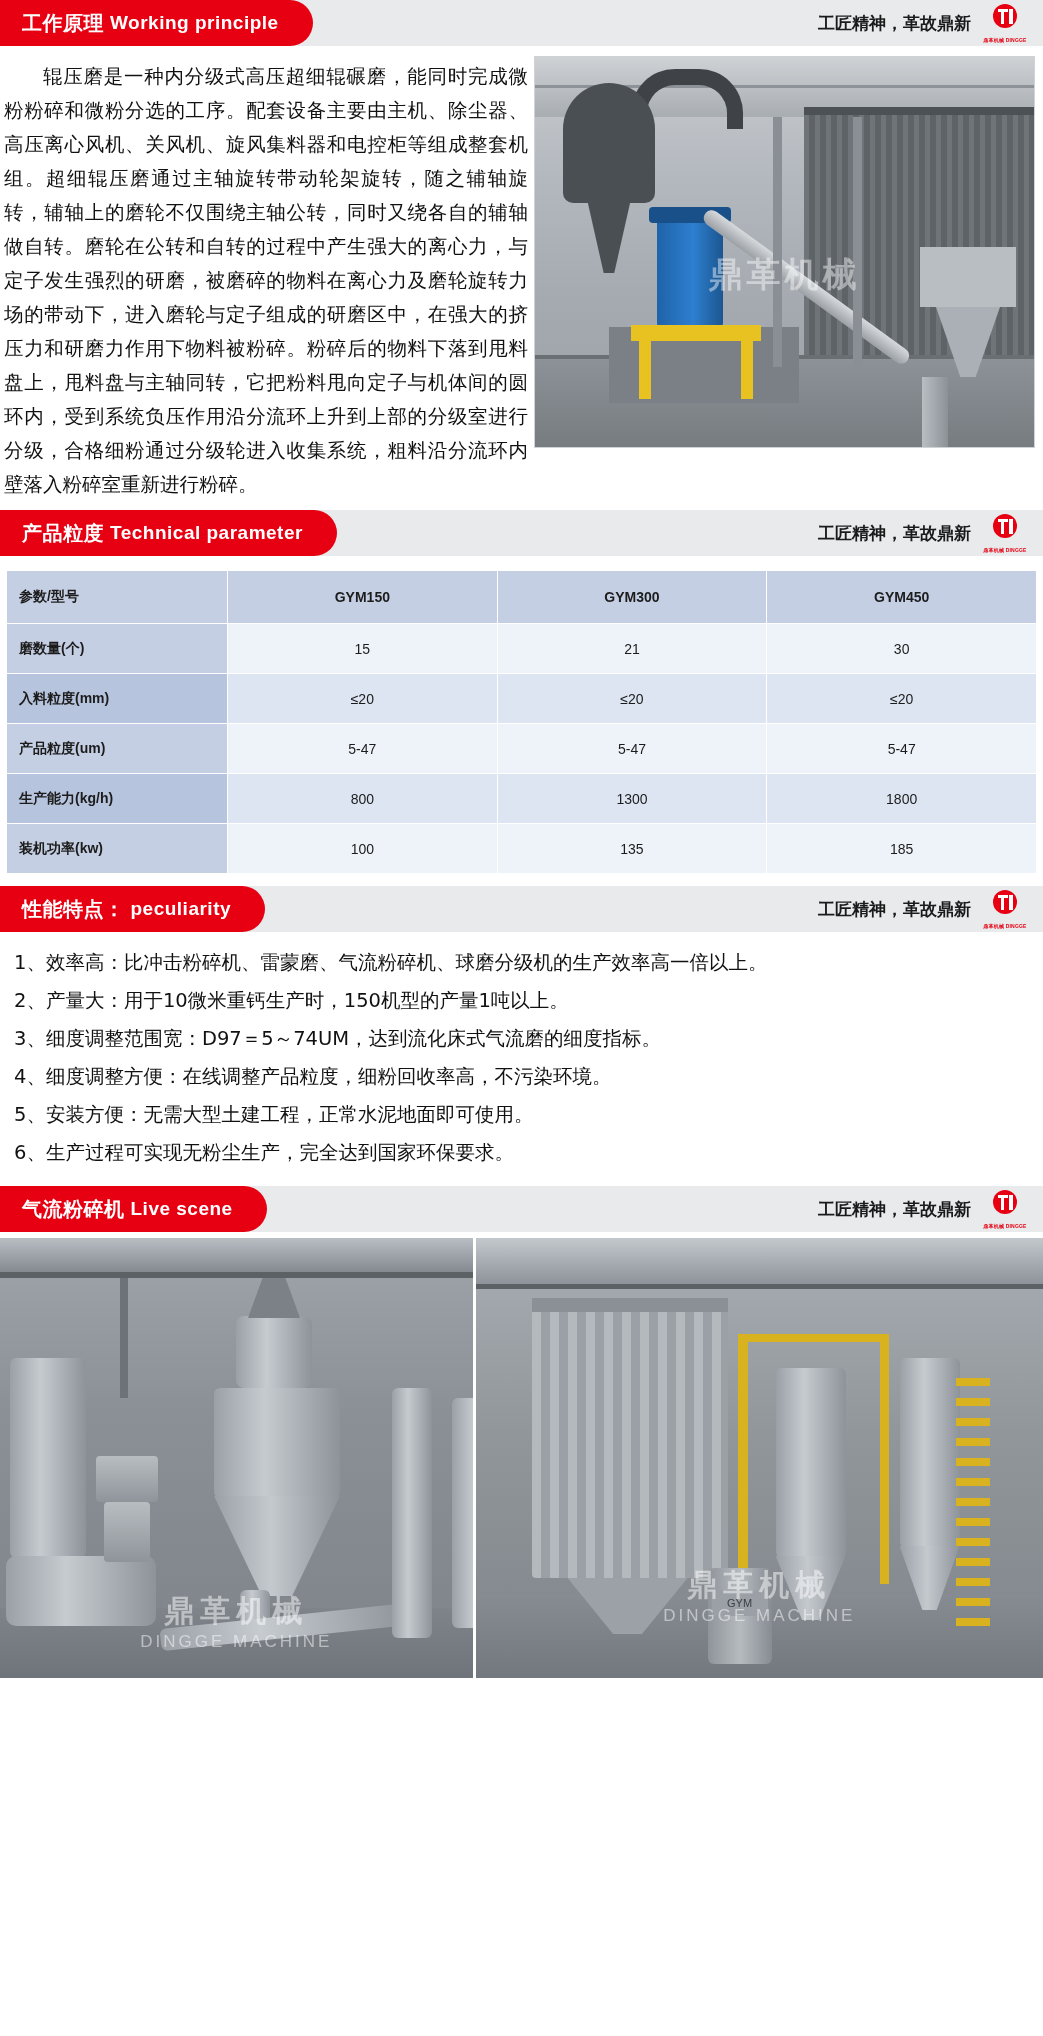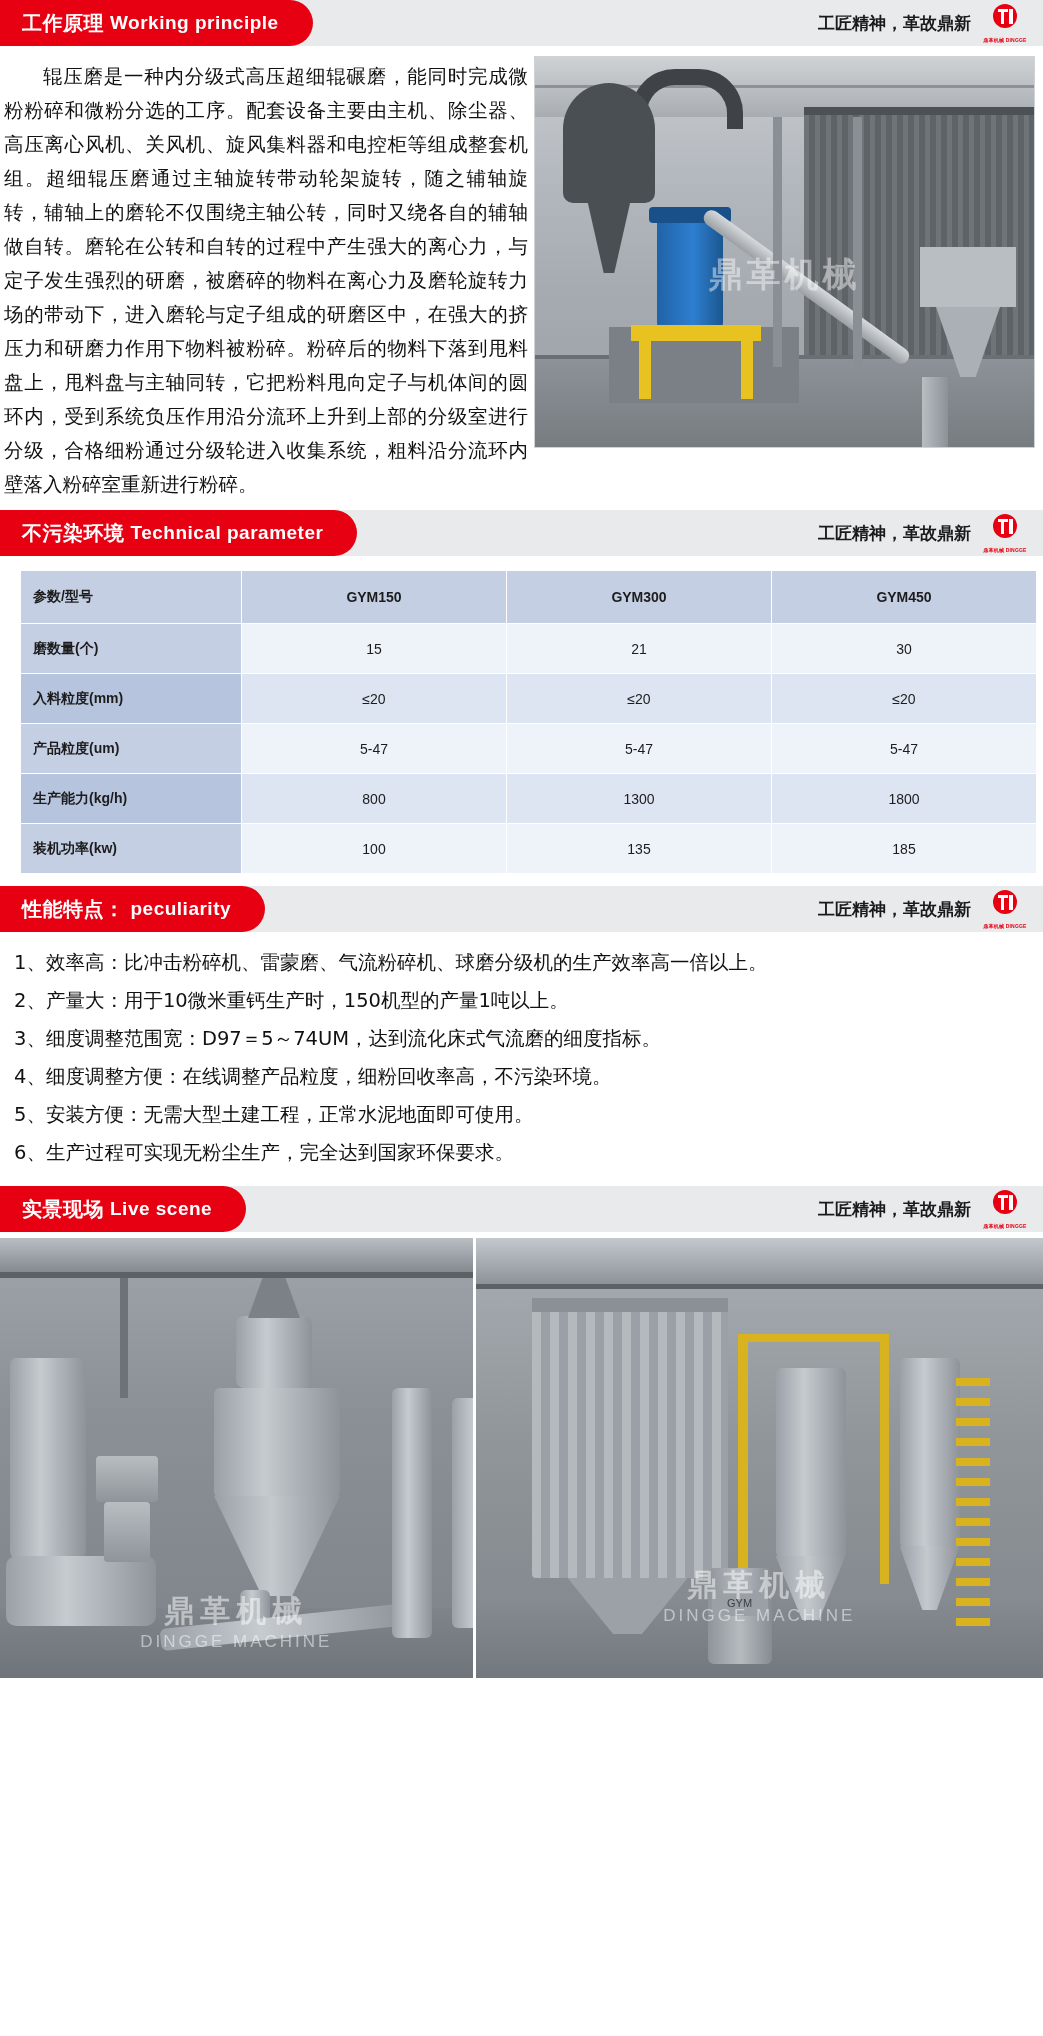--- a/index.html
+++ b/index.html
@@ -102,21 +102,21 @@
   .ph-yellow3{position:absolute;left:206px;top:284px;width:12px;height:58px;background:#e8c220;}
   .ph-base{position:absolute;left:74px;top:270px;width:190px;height:76px;background:#7b8086;}
   .ph-screw{position:absolute;left:175px;top:150px;width:250px;height:16px;background:linear-gradient(180deg,#d7dadd,#9ba0a5);transform:rotate(36deg);transform-origin:left top;border-radius:8px;}
   .ph-screw2{position:absolute;left:387px;top:320px;width:26px;height:80px;background:linear-gradient(90deg,#b9bec3,#8c9197);}
   .ph-hop{position:absolute;right:18px;top:190px;width:96px;height:60px;background:#b9bec3;}
   .ph-hop2{position:absolute;right:34px;top:250px;width:64px;height:70px;background:#aab0b5;clip-path:polygon(0 0,100% 0,62% 100%,38% 100%);}
   .ph-post{position:absolute;background:#8a8f95;}
   .ph-wm{position:absolute;left:50%;top:56%;transform:translate(-50%,-50%);color:rgba(255,255,255,.45);font-size:34px;font-weight:bold;letter-spacing:4px;white-space:nowrap;}
 
   
-  .tbl-wrap{padding:14px 6px 4px 20px;}
+  .tbl-wrap{padding:14px 6px 4px 6px;}
   table.params{width:100%;border-collapse:collapse;table-layout:fixed;}
   table.params th,table.params td{
     border:1px solid #ffffff;
     height:47px;
     font-size:14px;
     text-align:center;
     color:#1c1c1c;
   }
   table.params th:first-child,table.params td:first-child{
     text-align:left;
@@ -204,21 +204,21 @@
       <div class="ph-hop"></div>
       <div class="ph-hop2"></div>
       <div class="ph-post" style="left:238px;top:60px;width:9px;height:250px;"></div>
       <div class="ph-post" style="left:318px;top:60px;width:9px;height:250px;"></div>
       <div class="ph-wm">鼎革机械</div>
     </div>
   </div>
 
   <div class="sec-bar">
     <div class="tag">
-      <span>不污染环境</span>
+      <span>产品粒度</span>
       <span class="en">Technical parameter</span>
     </div>
     <div class="slogan">
       <span>工匠精神，革故鼎新</span>
       <span class="logo">
         <svg class="mark" viewBox="0 0 48 28">
           <circle cx="24" cy="13" r="12" fill="#e60012"></circle>
           <path d="M17 6 h10 v3 h-4 v12 h-3 V9 h-3 z" fill="#ffffff"></path>
           <path d="M28 6 h4 v15 h-4 z" fill="#ffffff"></path>
         </svg>
@@ -294,21 +294,21 @@
     <div class="item">1、效率高：比冲击粉碎机、雷蒙磨、气流粉碎机、球磨分级机的生产效率高一倍以上。</div>
     <div class="item">2、产量大：用于10微米重钙生产时，150机型的产量1吨以上。</div>
     <div class="item">3、细度调整范围宽：D97＝5～74UM，达到流化床式气流磨的细度指标。</div>
     <div class="item">4、细度调整方便：在线调整产品粒度，细粉回收率高，不污染环境。</div>
     <div class="item">5、安装方便：无需大型土建工程，正常水泥地面即可使用。</div>
     <div class="item">6、生产过程可实现无粉尘生产，完全达到国家环保要求。</div>
   </div>
 
   <div class="sec-bar">
     <div class="tag">
-      <span>实景现场</span>
+      <span>气流粉碎机</span>
       <span class="en">Live scene</span>
     </div>
     <div class="slogan">
       <span>工匠精神，革故鼎新</span>
       <span class="logo">
         <svg class="mark" viewBox="0 0 48 28">
           <circle cx="24" cy="13" r="12" fill="#e60012"></circle>
           <path d="M17 6 h10 v3 h-4 v12 h-3 V9 h-3 z" fill="#ffffff"></path>
           <path d="M28 6 h4 v15 h-4 z" fill="#ffffff"></path>
         </svg>

